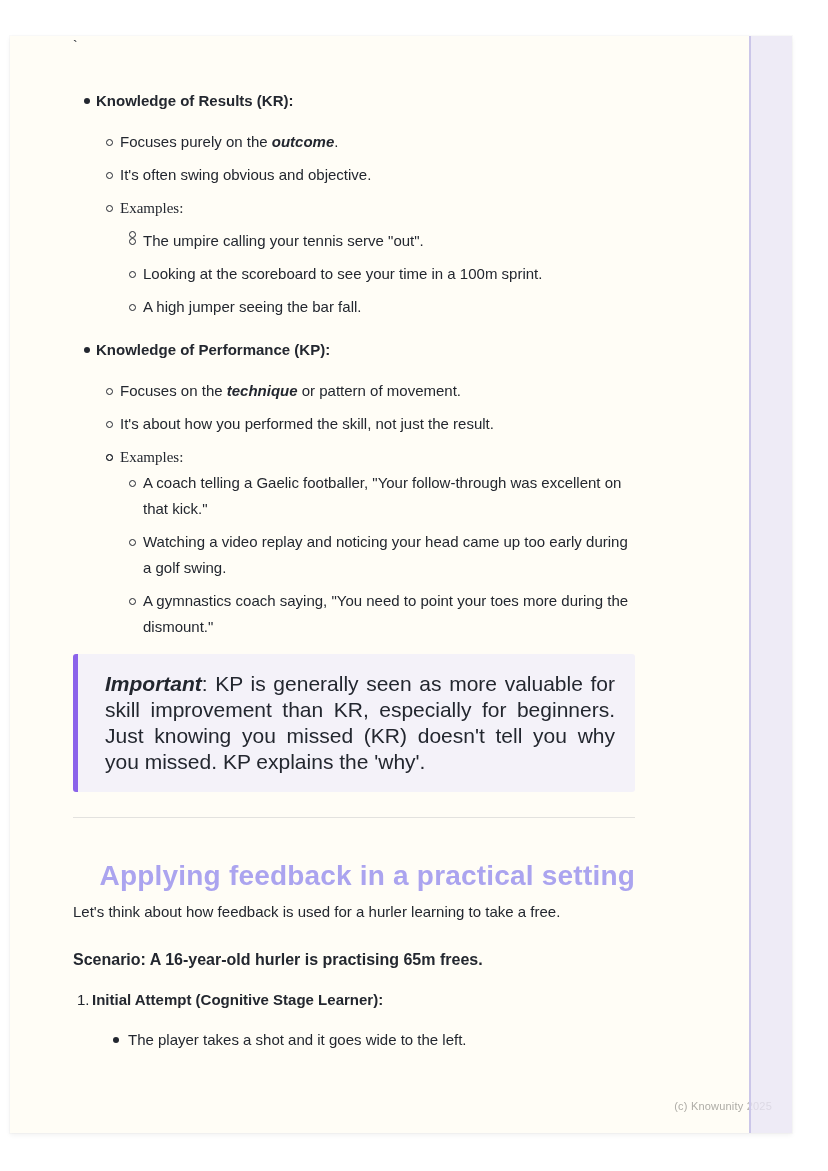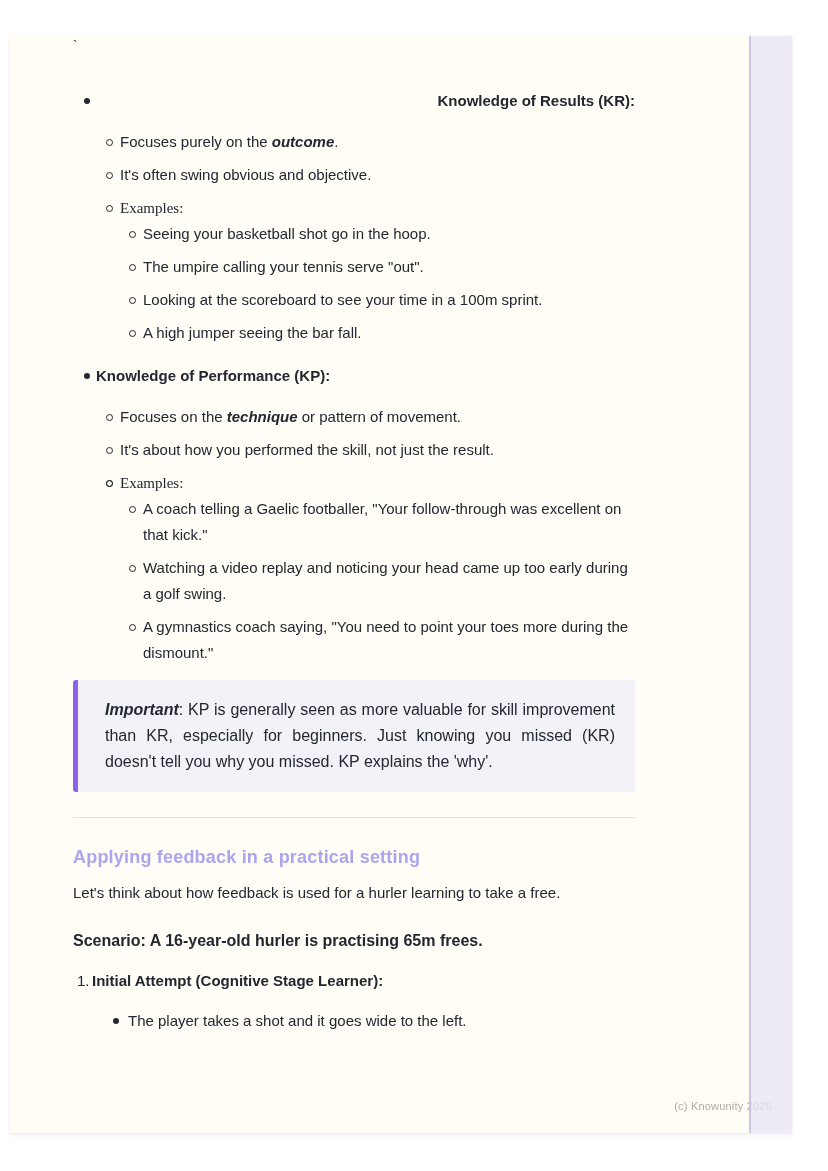--- a/index.html
+++ b/index.html
@@ -61,45 +61,46 @@
     border:1.5px solid var(--text);
     top:9.5px;
   }
   .l2{padding-left:47px;}
   .l2 .circ{left:33px;}
   .l3{padding-left:70px;}
   .l3 .circ{left:56px;}
   .bold{font-weight:700;}
   .seg-b{font-weight:700;font-style:italic;}
   .seg-i{}
-  #kr-heading{margin-top:32px;text-align:right;}
+  #kr-heading{margin-top:32px;}
   #kp-heading{margin-top:17px;}
   .sublist{margin-top:15px;}
   .callout{
     margin-top:14px;
     background:var(--callout-bg);
     border-left:5px solid var(--accent-purple);
     border-radius:3px;
     padding:17px 20px 17px 27px;
-    font-size:16px;
+    font-size:21px;
     line-height:26px;
     text-align:justify;
   }
   .divider{
     margin-top:25px;
     border-top:1px solid var(--divider);
     height:0;
   }
   .section-heading{
-    margin-top:24px;
-    font-size:18px;
+    margin-top:43px;
+    font-size:28px;
     line-height:30px;
     font-weight:700;
     color:var(--heading-purple);
     letter-spacing:0.2px;
+    text-align:right;
   }
   .para{
     margin-top:8px;
     font-size:15px;
     line-height:26px;
   }
   .scenario{
     margin-top:22px;
     font-size:16px;
     line-height:26px;
@@ -159,21 +160,20 @@
       <div class="li l2">
         <span class="circ"></span>
         <span><span>It's often swing obvious and objective.</span></span>
       </div>
       <div class="li l2 tight">
         <span class="circ"></span>
         <span><span>Examples:</span></span>
       </div>
       <div class="li l3">
         <span class="circ"></span>
-        <span>Seeing your basketball shot go in the hoop.</span>
       </div>
       <div class="li l3">
         <span class="circ"></span>
         <span>The umpire calling your tennis serve "out".</span>
       </div>
       <div class="li l3">
         <span class="circ"></span>
         <span>Looking at the scoreboard to see your time in a 100m sprint.</span>
       </div>
       <div class="li l3">

